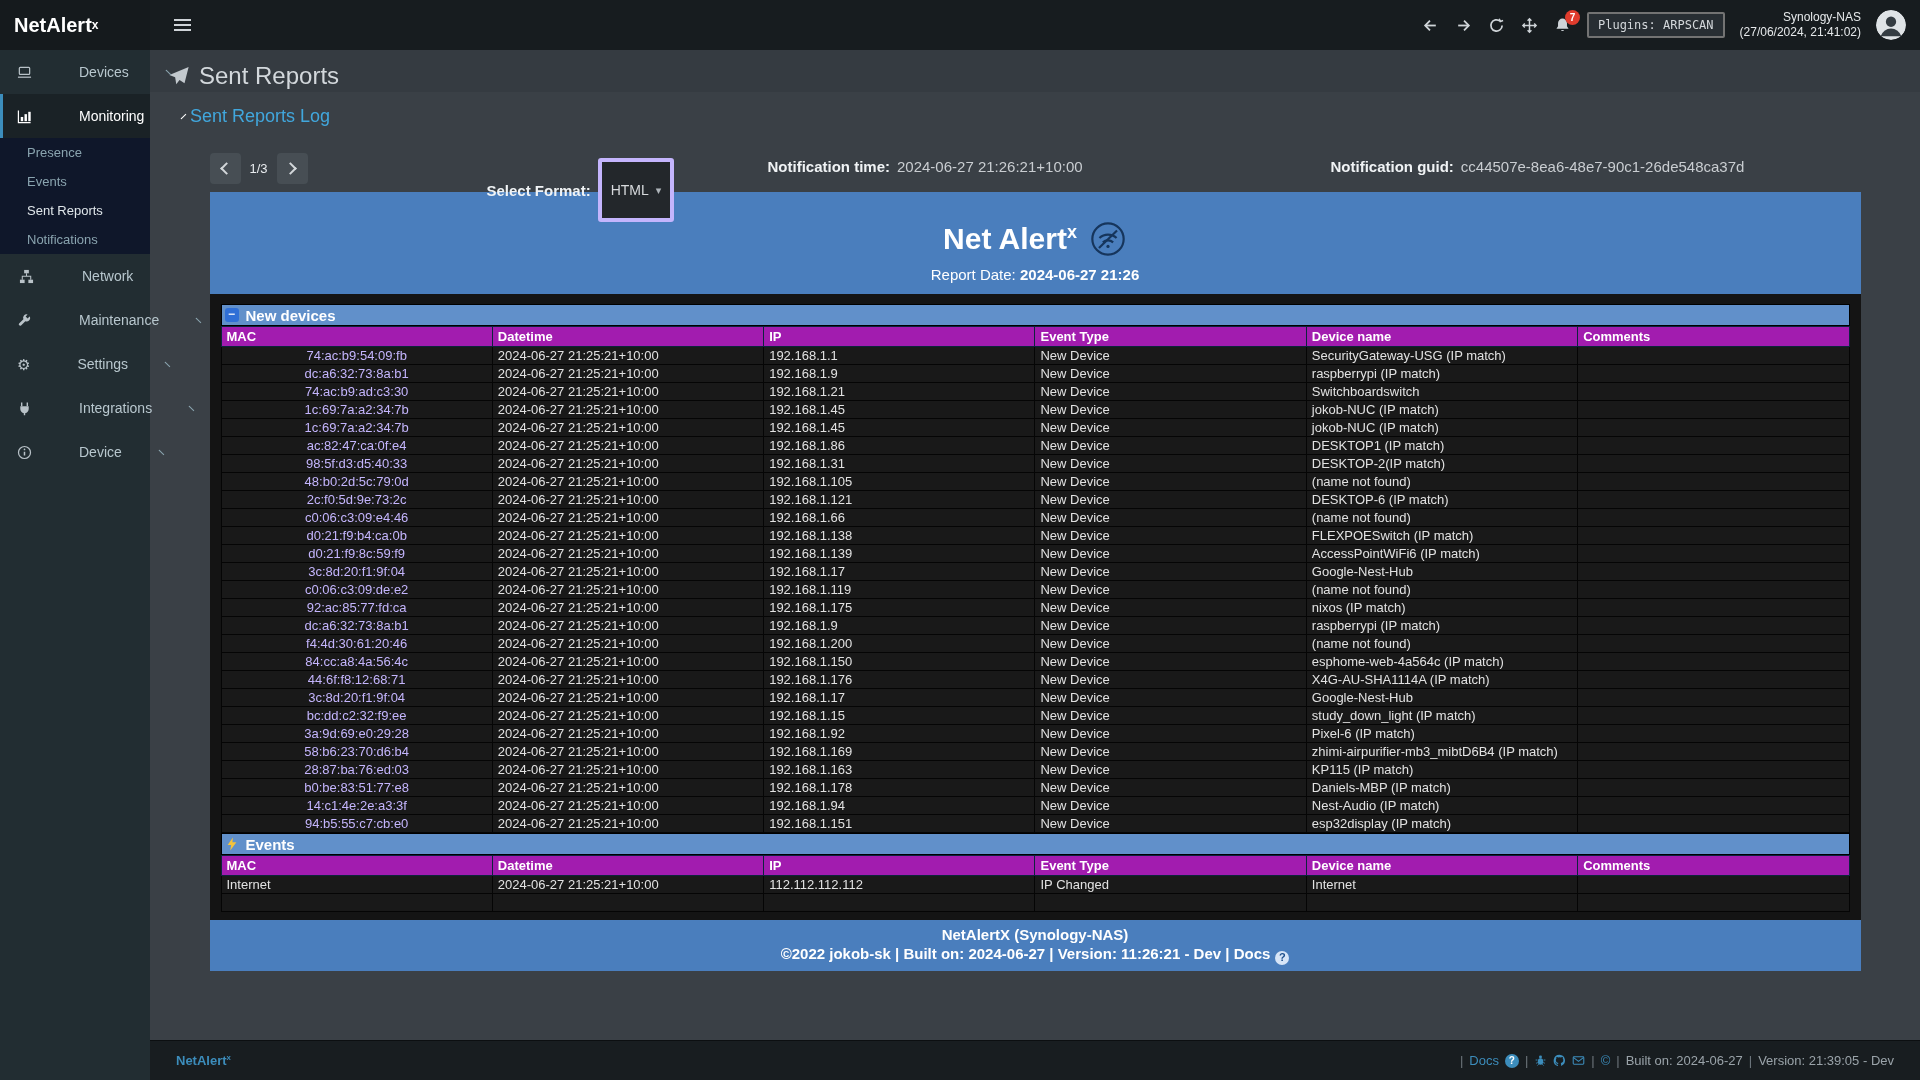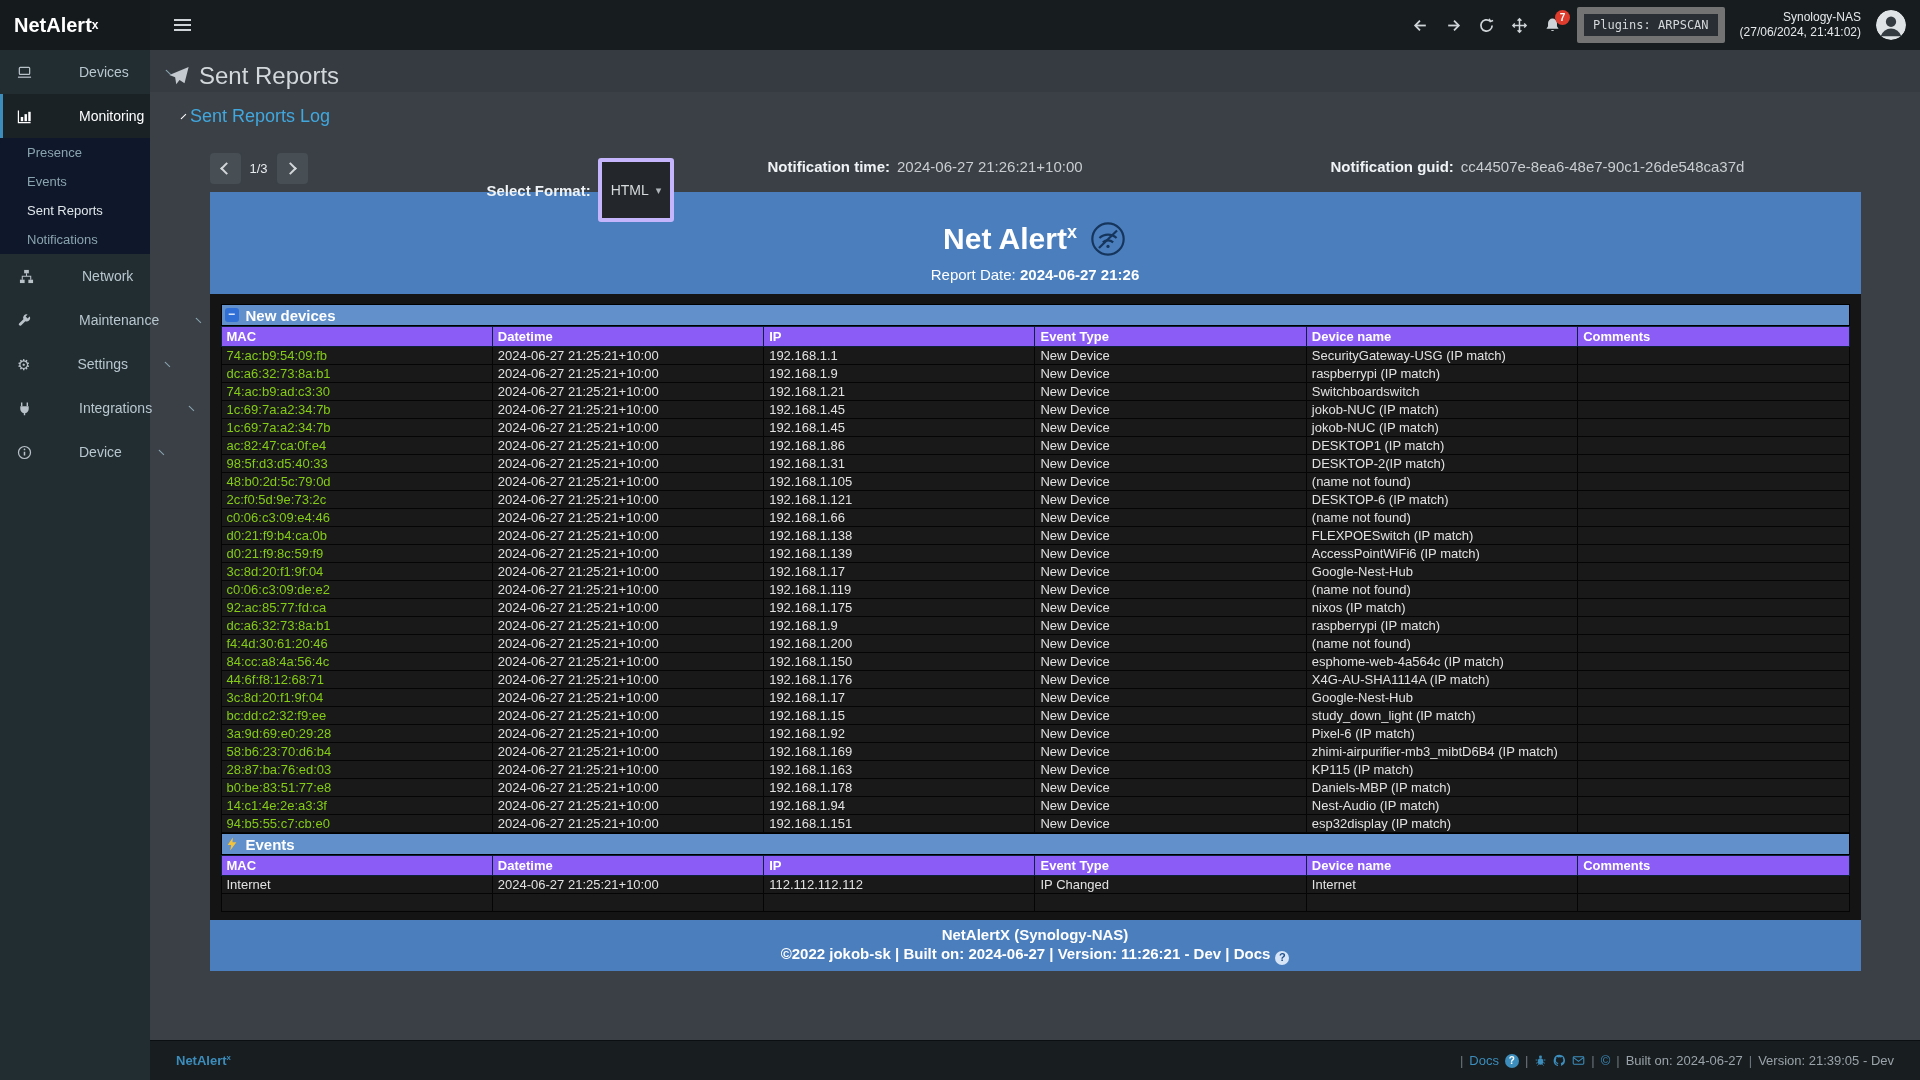--- a/index.html
+++ b/index.html
@@ -9,21 +9,21 @@
 
   
   .navbar { position:absolute; top:0; left:0; width:1920px; height:50px; background:#171c1f; display:flex; align-items:center; z-index:30; }
   .logo { width:150px; height:50px; display:flex; align-items:center; padding-left:14px; color:#fff; font-size:20px; font-weight:bold; background:#151a1d; cursor:pointer; }
   .hamburger { margin-left:18px; display:flex; flex-direction:column; gap:3px; cursor:pointer; padding:6px; }
   .hamburger .bar { width:17px; height:2px; background:#cfd4d8; display:block; }
   .nav-right { margin-left:auto; display:flex; align-items:center; gap:15px; padding-right:14px; }
   .nav-icon { width:18px; height:18px; display:inline-flex; align-items:center; justify-content:center; cursor:pointer; position:relative; }
   .nav-icon svg { width:17px; height:17px; }
   .badge { position:absolute; top:-6px; right:-8px; min-width:15px; height:15px; border-radius:8px; background:#e03c2d; color:#fff; font-size:10px; font-weight:bold; display:flex; align-items:center; justify-content:center; padding:0 3px; }
-  .plugins-badge { font-family:"DejaVu Sans Mono", monospace; font-size:12px; color:#d4d8db; background:#282e33; border:7px solid #737373; padding:4px 9px; border-radius:2px; cursor:pointer; }
+  .plugins-badge { font-family:"DejaVu Sans Mono", monospace; font-size:12px; color:#d4d8db; background:#282e33; border:2px solid #737373; padding:4px 9px; border-radius:2px; cursor:pointer; }
   .host-block { text-align:right; color:#e6e9eb; font-size:12px; line-height:15px; }
   .avatar { width:30px; height:30px; border-radius:50%; overflow:hidden; display:inline-block; cursor:pointer; }
   .avatar svg { width:30px; height:30px; display:block; }
 
   
   .sidebar { position:absolute; top:50px; left:0; width:150px; height:1030px; background:#222d32; z-index:20; }
   .side-item { display:flex; align-items:center; height:44px; padding:0 12px 0 14px; color:#b8c7ce; font-size:14px; cursor:pointer; border-left:3px solid transparent; text-decoration:none;gap:39px; }
   .side-item .s-icon { width:18px; display:inline-flex; justify-content:center; margin-right:8px; }
   .side-item .s-icon svg { width:15px; height:15px; }
   .side-item .s-label { flex:1; }
@@ -60,23 +60,23 @@
   .report { width:1651px; margin:5px auto 0; background:#141414; }
   .rpt-head { background:#4a7ebd; padding:28px 0 11px; text-align:center; }
   .rpt-title { display:flex; align-items:center; justify-content:center; gap:12px; color:#fff; font-size:30px; font-weight:bold; }
   .rpt-title svg { width:38px; height:38px; }
   .rpt-date { margin-top:8px; color:#fff; font-size:15px; }
   .rpt-body { padding:10px 11px 0; }
   .sec-bar { display:flex; align-items:center; gap:7px; height:22px; background:#6190ca; border:1px solid #000; padding-left:3px; color:#fff; font-size:15px; font-weight:bold; }
   .minus-ico { width:14px; height:14px; background:#2f6fd6; border-radius:3px; color:#eaf1fb; font-size:12px; line-height:13px; text-align:center; display:inline-block; }
   .sec-bar svg { width:14px; height:14px; }
   table.rpt { width:100%; border-collapse:collapse; table-layout:fixed; }
-  table.rpt th { background:#8b5cf6; color:#fff; font-size:13px; font-weight:bold; text-align:left; padding:2px 5px; border:1px solid #0d233d; height:19px; white-space:nowrap; overflow:hidden; }
+  table.rpt th { background:#a21caf; color:#fff; font-size:13px; font-weight:bold; text-align:left; padding:2px 5px; border:1px solid #0d233d; height:19px; white-space:nowrap; overflow:hidden; }
   table.rpt td { background:#191919; color:#e2e2e2; font-size:13px; padding:1px 5px; border:1px solid #050505; height:18px; line-height:14px; white-space:nowrap; overflow:hidden; }
-  table.rpt td.mac { color:#84cc16; cursor:pointer; }
+  table.rpt td.mac { color:#c4b5fd; cursor:pointer;text-align:center; }
   .rpt-foot { margin-top:8px; background:#4a7ebd; text-align:center; padding:5px 0 6px; color:#fff; font-size:15px; font-weight:bold; line-height:19px; }
   .q-ico { display:inline-flex; width:14px; height:14px; border-radius:50%; background:#d7e5f7; color:#1d4f8c; font-size:11px; font-weight:bold; align-items:center; justify-content:center; margin-left:5px; vertical-align:-2px; cursor:pointer; }
 
   
   .footer { position:absolute; bottom:0; left:150px; right:0; height:40px; background:#181d20; border-top:1px solid #0c0f11; display:flex; align-items:center; padding:0 26px; font-size:13px; color:#9aa3a9; }
   .f-brand { color:#3c8dbc; font-weight:bold; font-size:13px; cursor:pointer; }
   .f-right { margin-left:auto; display:flex; align-items:center; gap:6px; }
   .f-right svg { width:13px; height:13px; display:block; cursor:pointer; }
   .qcirc { display:inline-flex; width:14px; height:14px; border-radius:50%; background:#3c8dbc; color:#fff; font-size:10px; font-weight:bold; align-items:center; justify-content:center; cursor:pointer; }
   .sep { color:#6e777d; }

